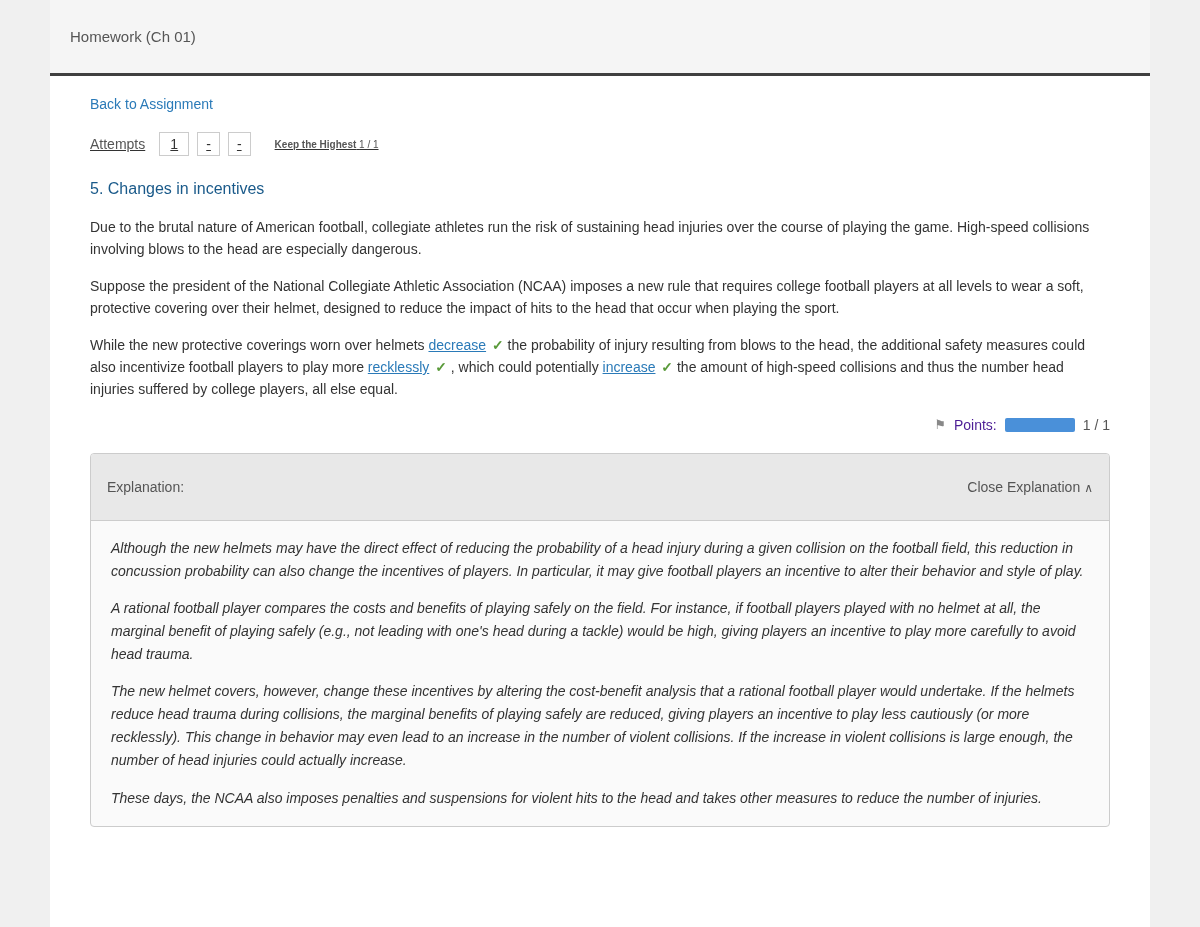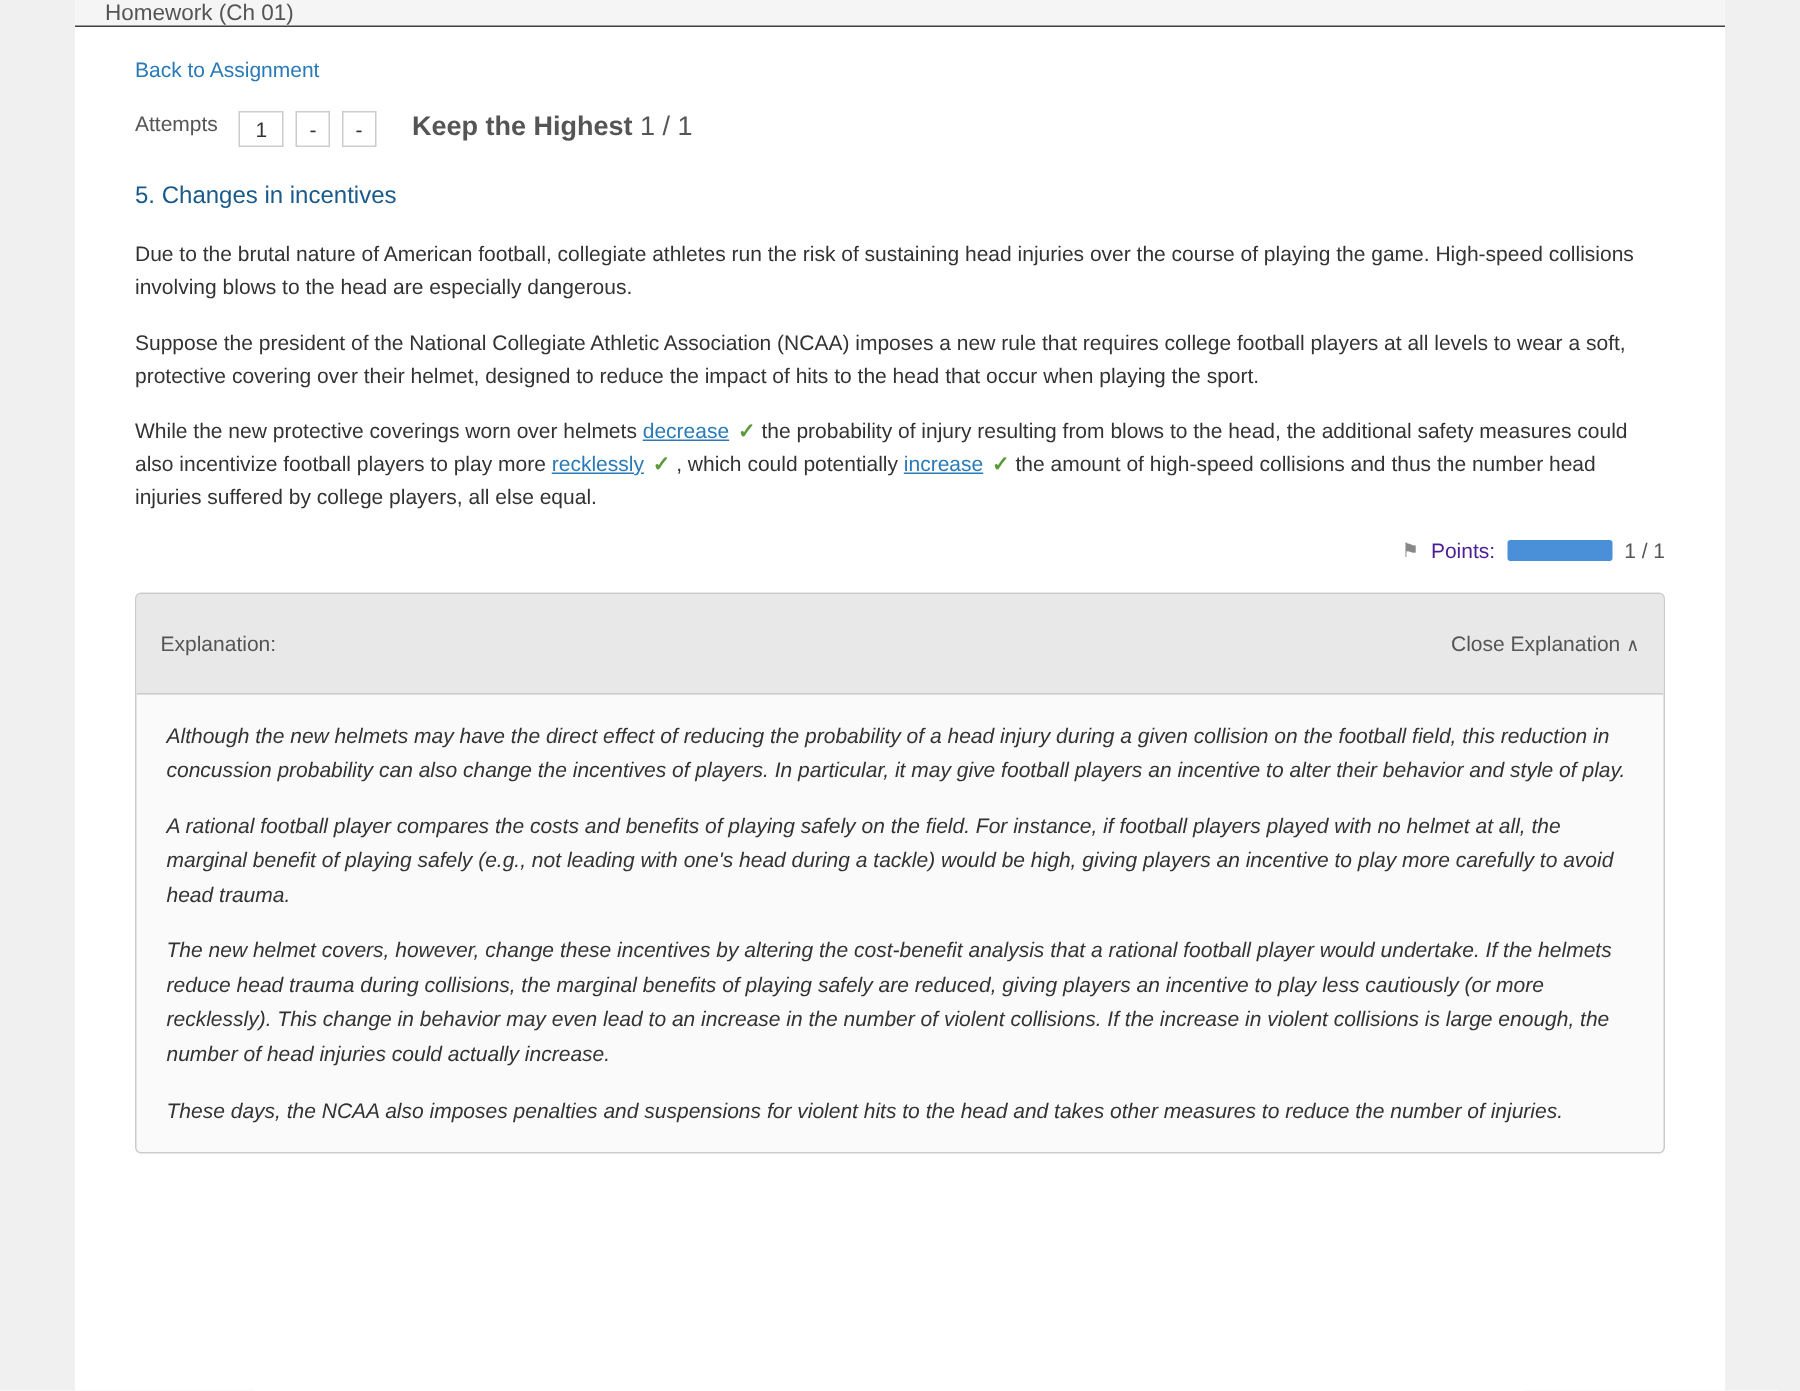--- a/index.html
+++ b/index.html
@@ -10,41 +10,43 @@
       color: #333;
     }
     .page-wrapper {
       max-width: 1100px;
       margin: 0 auto;
       background: #fff;
       min-height: 927px;
     }
     .header-bar {
       background: #f5f5f5;
-      border-bottom: 1px solid #404040;
-      padding: 0 20px;
+      border-bottom: 3px solid #404040;
+      padding: 28px 20px;
     }
     .header-title {
       font-size: 15px;
       color: #555;
     }
     .content-area {
       padding: 20px 40px 40px 40px;
     }
     .back-link {
       color: #2a7ab8;
       text-decoration: none;
       font-size: 14px;
       display: inline-block;
       margin-bottom: 20px;
     }
     .attempts-row {
       display: flex;
+      align-items: center;
       margin-bottom: 24px;
       gap: 8px;
+      text-decoration: underline;
     }
     .attempts-label {
       font-size: 14px;
       color: #555;
       margin-right: 6px;
     }
     .attempts-box {
       border: 1px solid #ccc;
       padding: 3px 8px;
       font-size: 14px;
@@ -52,21 +54,21 @@
       text-align: center;
       background: #fff;
     }
     .attempts-dash {
       border: 1px solid #ccc;
       padding: 3px 8px;
       font-size: 14px;
       background: #fff;
     }
     .keep-highest {
-      font-size: 18px;
+      font-size: 10px;
       color: #555;
       margin-left: 16px;
     }
     .keep-highest strong {
       font-weight: bold;
     }
     .question-title {
       font-size: 16px;
       font-weight: normal;
       color: #1a5a8a;

